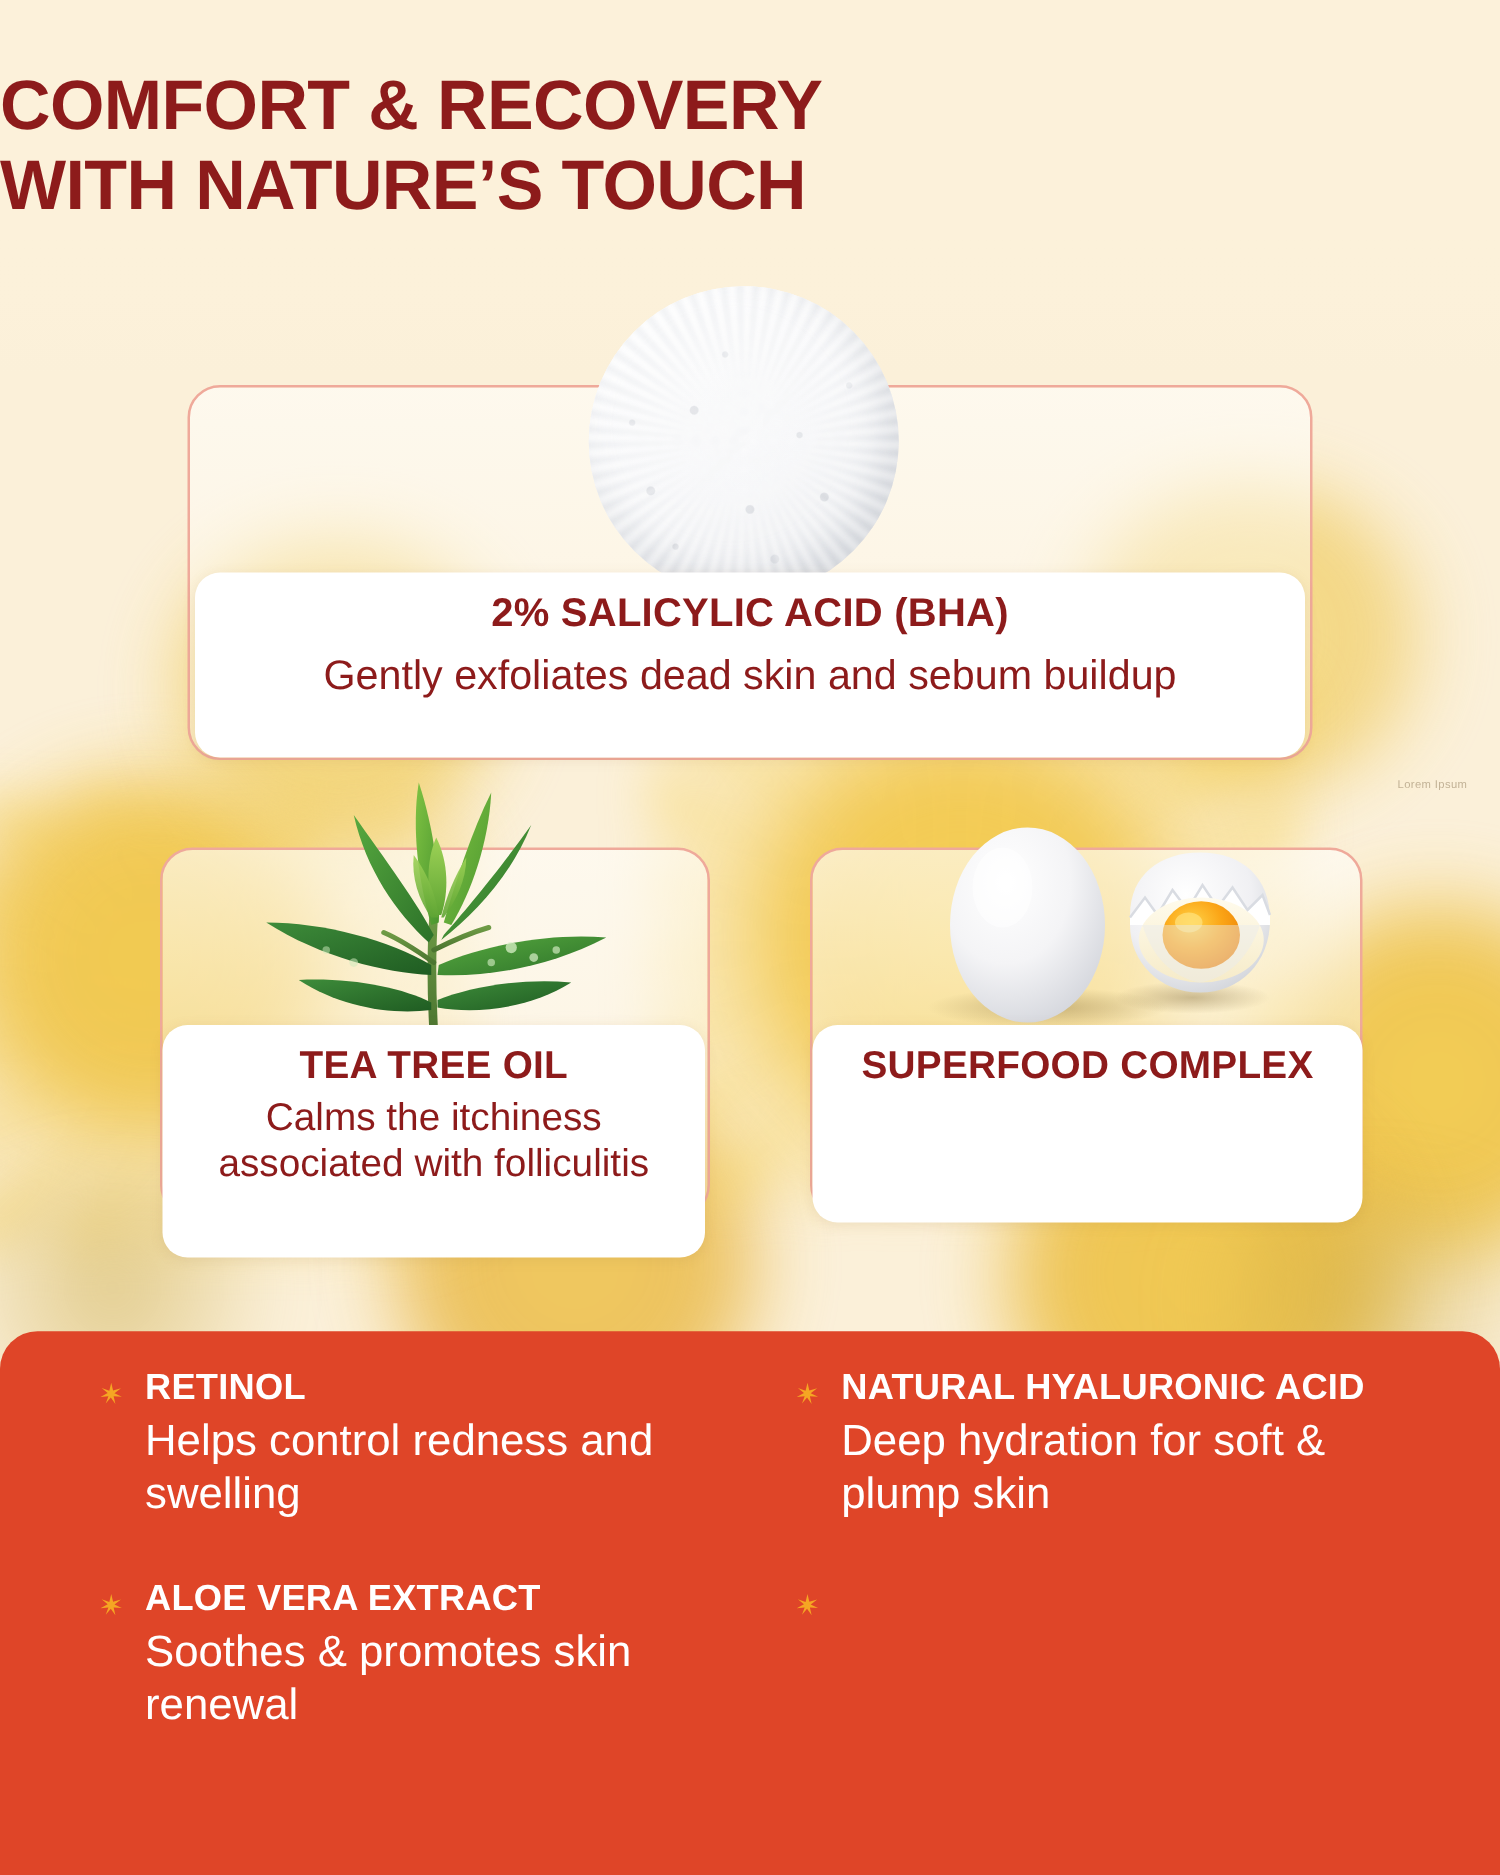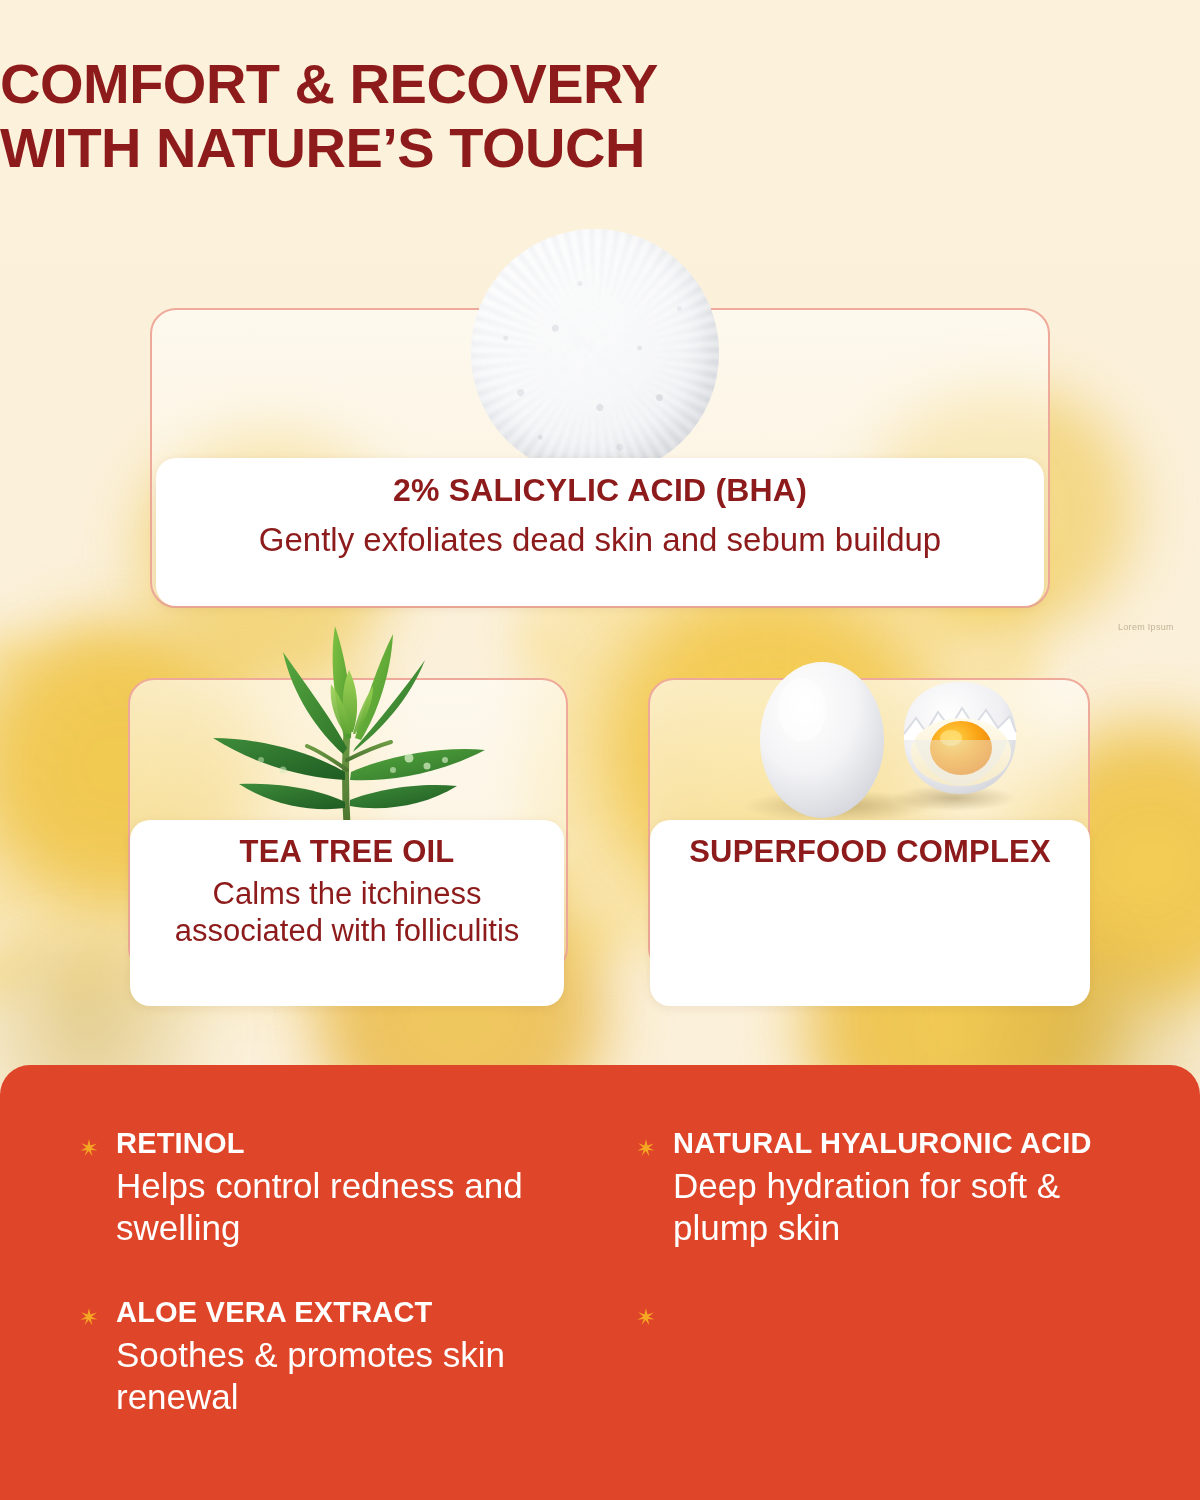--- a/index.html
+++ b/index.html
@@ -150,37 +150,37 @@
     font-size:32px; font-weight:normal; line-height:1.2; margin-top:10px;
   }
 
   #plate-bha   { left:156px; top:458px; width:888px; height:148px; }
   #plate-bha .pl-desc { font-size:33px; }
 
   #plate-tea   { left:130px; top:820px; width:434px; height:186px; }
   #plate-tea .pl-title { font-size:31px; }
   #plate-tea .pl-desc  { font-size:31px; margin-top:4px; }
 
-  #plate-super { left:650px; top:820px; width:440px; height:186px; }
+  #plate-super { left:650px; top:820px; width:440px; height:158px; }
   #plate-super .pl-title { font-size:31px; }
   #plate-super .pl-desc  { font-size:31px; margin-top:4px; }
 
   
   #watermark {
     position:absolute; left:1118px; top:622px;
     font-size:9px; color:#B9A88B; letter-spacing:.3px;
     opacity:.85;
   }
 
   
   #red-panel {
     position:absolute; left:0; right:0; top:1065px; bottom:0;
     background:#DF4528;
     border-radius:30px 30px 0 0;
-    padding:62px 70px 0 78px;
+    padding:29px 70px 0 78px;
   }
   #benefit-grid {
     display:grid;
     grid-template-columns:1fr 1fr;
     column-gap:62px;
     row-gap:46px;
   }
   .benefit {
     display:flex;
     align-items:flex-start;

